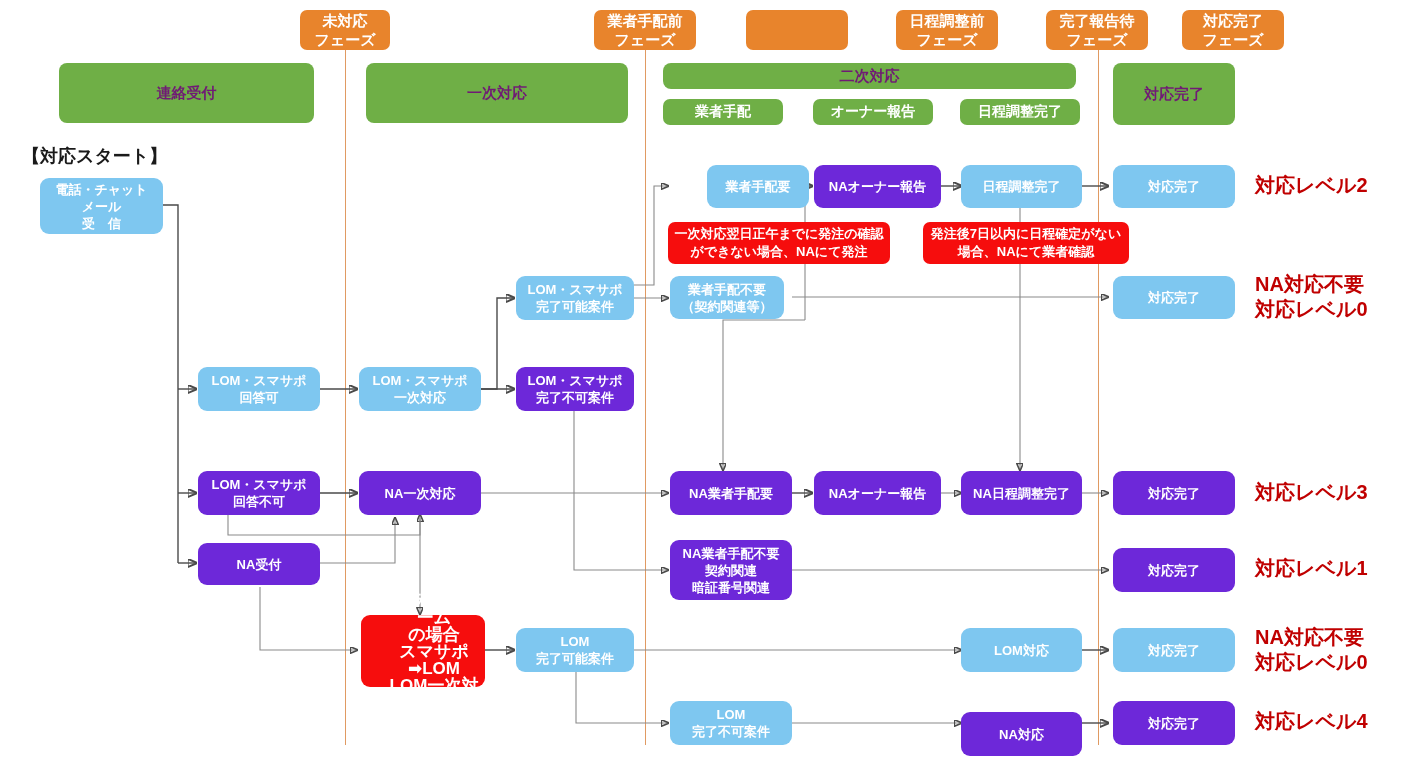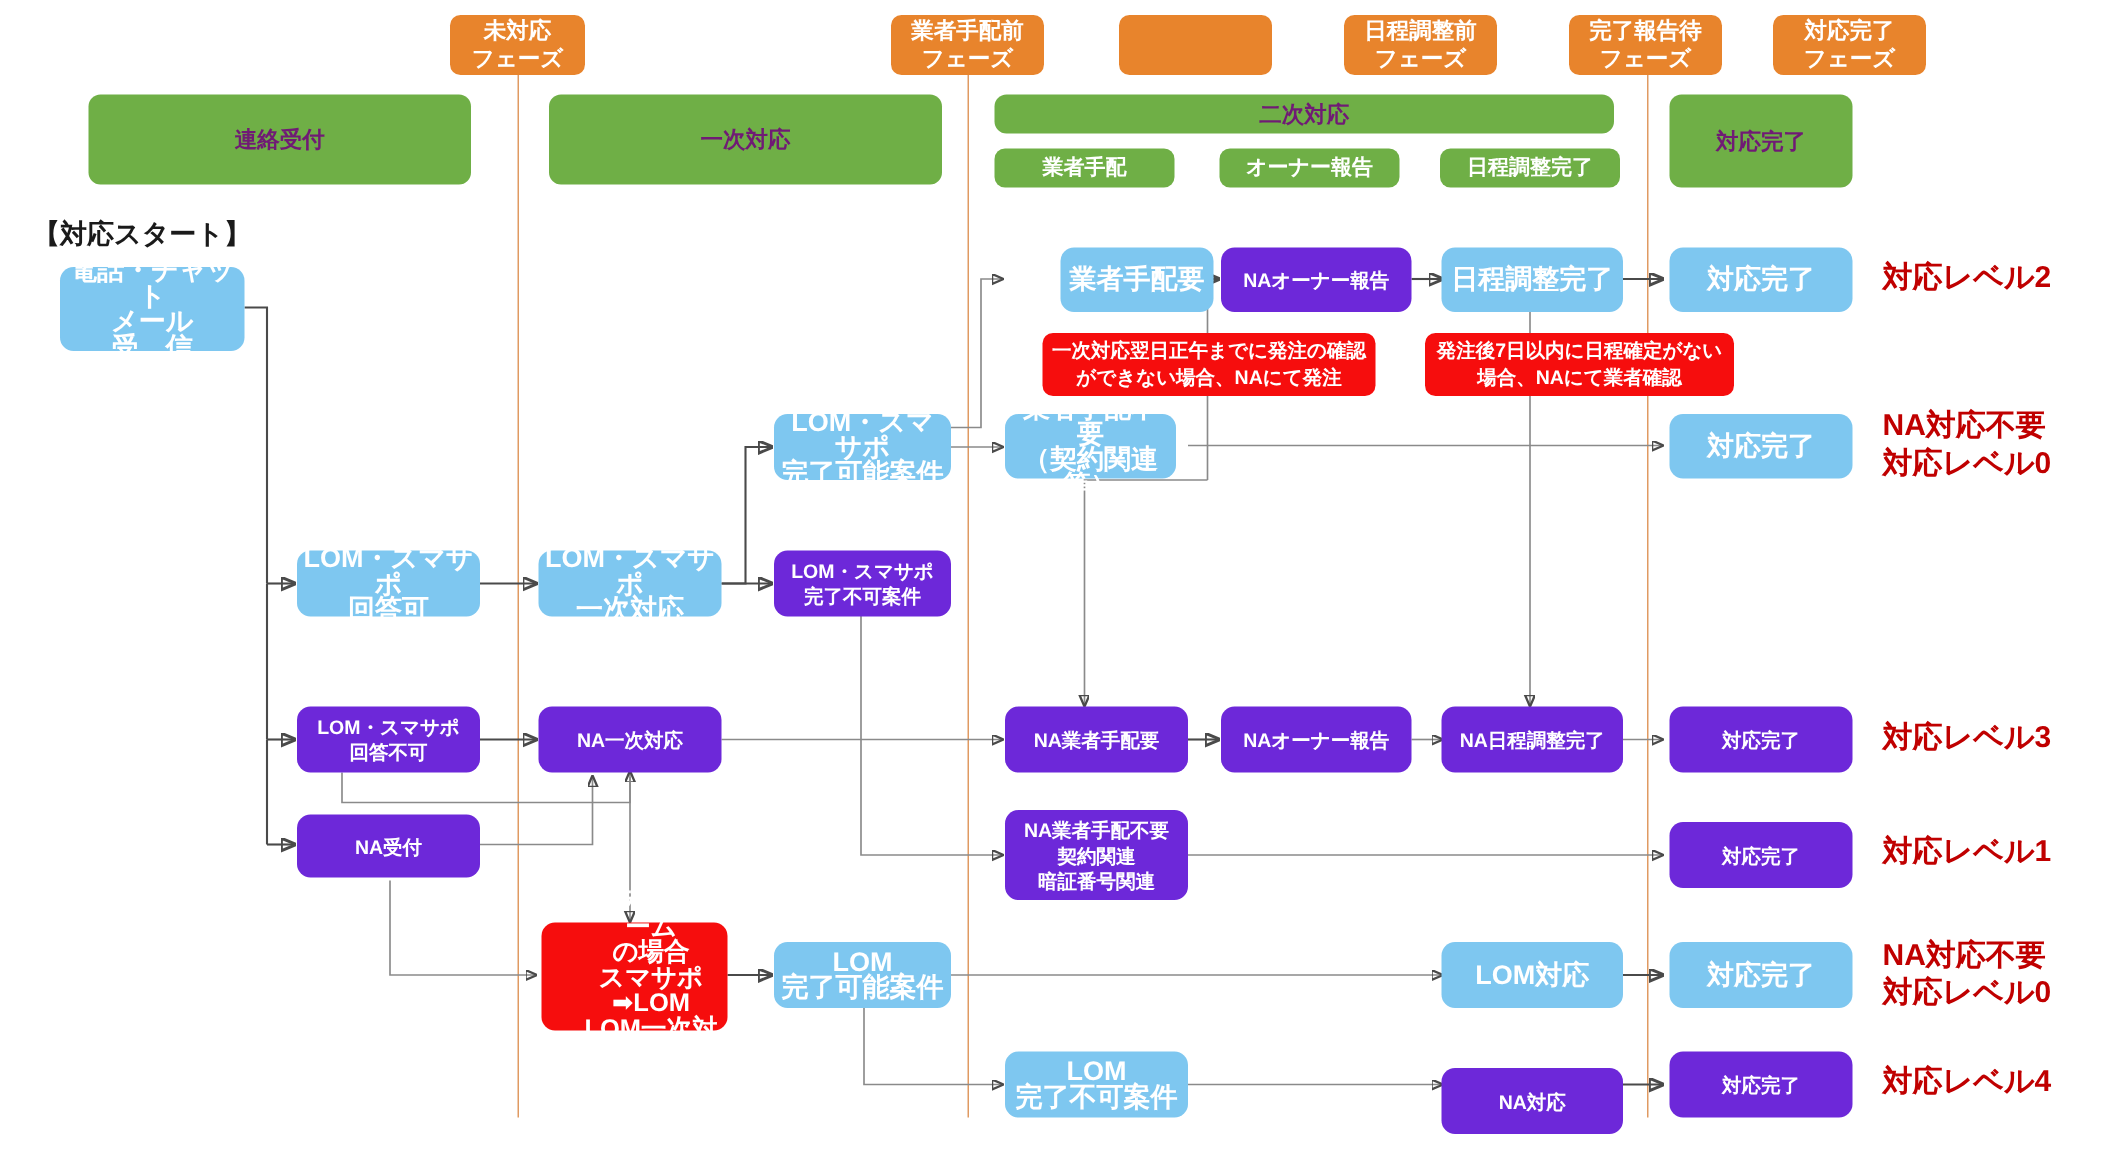--- a/index.html
+++ b/index.html
@@ -75,41 +75,40 @@
     align-items:center;
     justify-content:center;
     text-align:center;
     font-weight:bold;
     color:#ffffff;
     line-height:17px;
     white-space:pre-line;
     box-sizing:border-box;
     padding:2px 4px;
   }
-  .node.light{background:#7EC7F0;font-size:18px;}
+  .node.light{background:#7EC7F0;font-size:13px;}
   .node.dark{background:#6d28d9;font-size:13px;}
   .node.red{background:#F60D0D;font-size:17px;line-height:17px;padding-left:26px;}
 
   
   .callout{
     position:absolute;
     background:#F60D0D;
     color:#ffffff;
     border-radius:7px;
     font-weight:bold;
     font-size:13px;
     line-height:18px;
     display:flex;
     align-items:center;
     justify-content:center;
     text-align:center;
     white-space:pre-line;
     box-sizing:border-box;
     padding:2px 6px;
-    margin-left:27px;
   }
 
   
   .start-label{
     position:absolute;
     color:#1a1a1a;
     font-weight:bold;
     font-size:18px;
     white-space:nowrap;
   }

